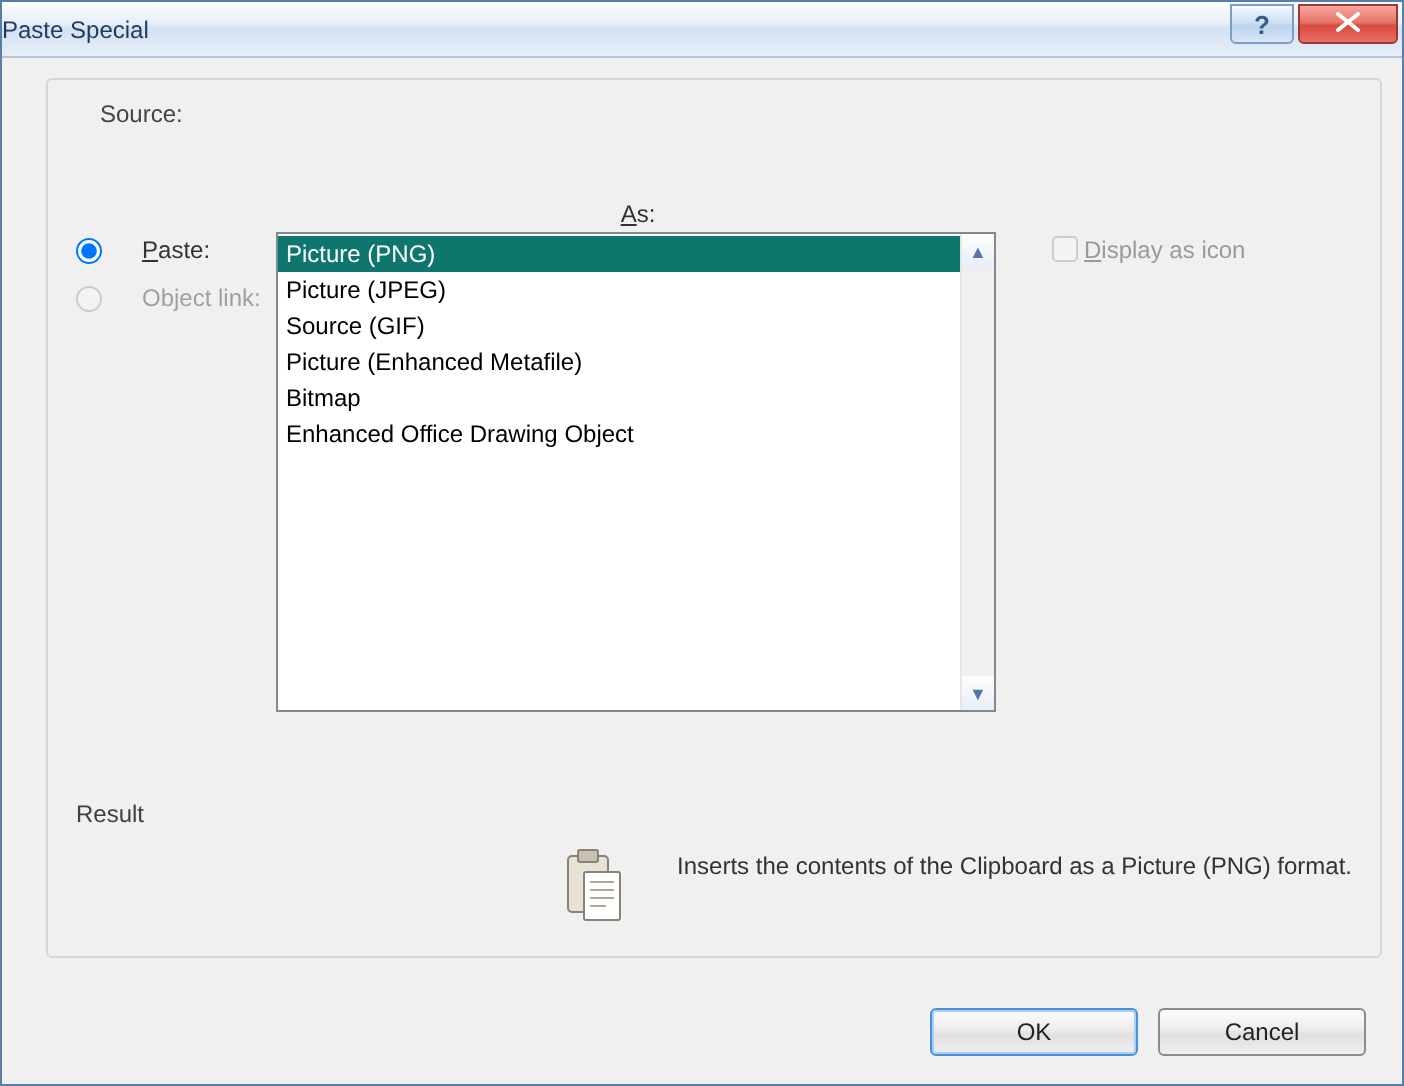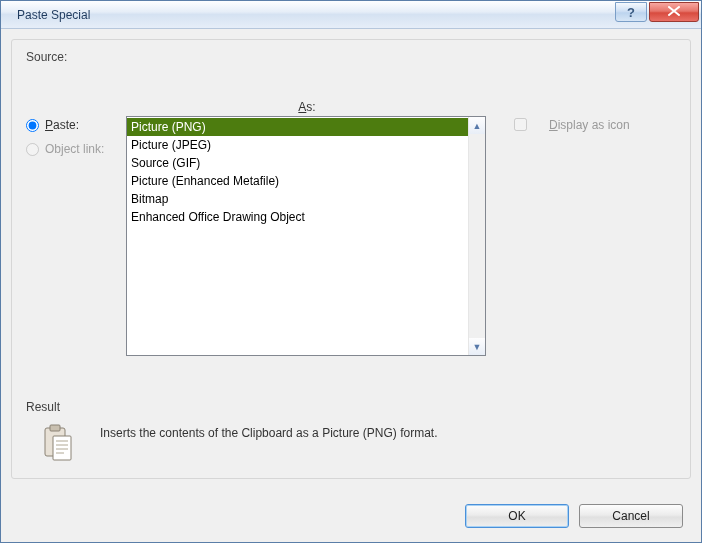--- a/index.html
+++ b/index.html
@@ -20,21 +20,21 @@
     border: 1px solid #5a7ea8;
     box-shadow: 0 0 0 1px #fff inset;
     position: relative;
   }
   .titlebar {
     height: 28px;
     background: linear-gradient(#fdfeff, #e6eef8 40%, #d5e2f2 50%, #e6eef8);
     border-bottom: 1px solid #b6c7dc;
     display: flex;
     align-items: center;
-    padding-left: 16px;
+    padding-left: 0;
     position: relative;
   }
   .title-text {
     color: #1f3b5f;
     font-size: 12px;
   }
   .titlebar-buttons {
     position: absolute;
     right: 2px;
     top: 0;
@@ -70,23 +70,23 @@
     position: absolute;
     top: 28px; left: 0; right: 0; bottom: 0;
     padding: 12px 14px 14px 14px;
     background: #f0f0f0;
   }
   .fieldset {
     border: 1px solid #d6d6d6;
     border-radius: 3px;
     background: #f0f0f0;
     position: absolute;
-    left: 10px; right: 10px; top: 10px;
+    left: 22px; right: 10px; top: 10px;
     height: 440px;
-    padding: 10px 14px;
+    padding: 10px 26px;
   }
   .label-src {
     color: #444;
     margin-bottom: 30px;
   }
   .row-main {
     position: absolute;
     top: 60px;
     left: 14px;
     right: 14px;
@@ -94,21 +94,21 @@
     display: flex;
   }
   .radios {
     width: 100px;
     padding-top: 18px;
   }
   .radio-row {
     display: flex;
     align-items: center;
     margin-bottom: 10px;
-    gap: 6px;
+    gap: 20px;
   }
   input[type=radio] {
     margin: 0;
     width: 13px; height: 13px;
   }
   .radio-label { color: #333; }
   .radio-disabled { color: #a0a0a0; }
   .listcol {
     flex: 0 0 360px;
     display: flex;
@@ -133,21 +133,21 @@
     overflow: hidden;
   }
   .list-item {
     padding: 1px 4px;
     font-size: 12px;
     color: #000;
     cursor: default;
     line-height: 16px;
   }
   .list-item.selected {
-    background: #4d7c0f;
+    background: #0f766e;
     color: #fff;
   }
   .list-sb {
     width: 17px;
     background: #f0f0f0;
     border-left: 1px solid #e6e6e6;
     display: flex;
     flex-direction: column;
     justify-content: space-between;
   }
@@ -156,37 +156,38 @@
     background: linear-gradient(#fdfdfe,#e8eef7);
     display: flex; align-items:center; justify-content:center;
     color: #5678a9;
     font-size: 9px;
   }
   .rightcol {
     padding-left: 28px;
     padding-top: 18px;
     display: flex;
     align-items: flex-start;
-    gap: 22px;
+    gap: 3px;
   }
   input[type=checkbox]{
     margin:0; width:13px; height:13px;
   }
   .cb-label { color: #9a9a9a; }
   .result-area {
     position: absolute;
     left: 14px; right: 14px;
     top: 360px;
   }
   .result-title { color: #404040; margin-bottom: 10px; }
   .result-body {
     display: flex;
     gap: 26px;
     align-items: flex-start;
     padding-left: 16px;
+    justify-content: flex-end;
   }
   .clipboard-icon svg { width: 32px; height: 38px; }
   .result-text { color: #333; padding-top: 2px; }
   .button-row {
     position: absolute;
     right: 18px;
     bottom: 14px;
     display: flex;
     gap: 10px;
   }

